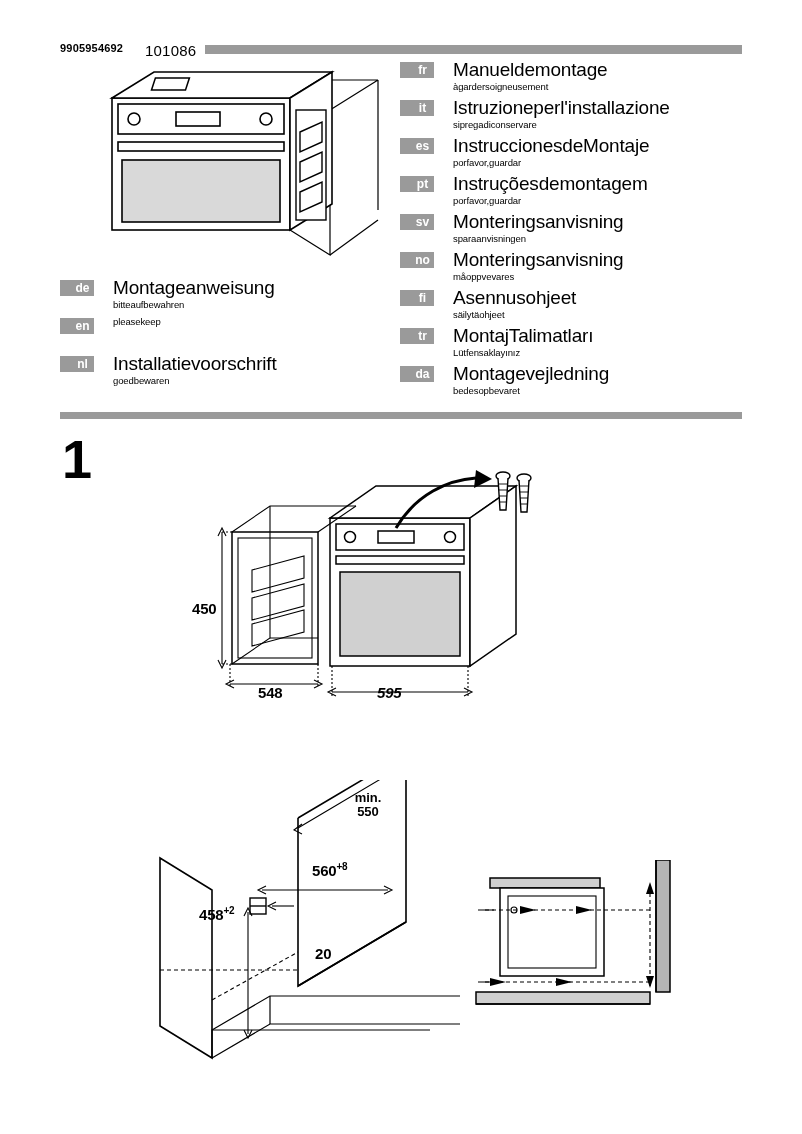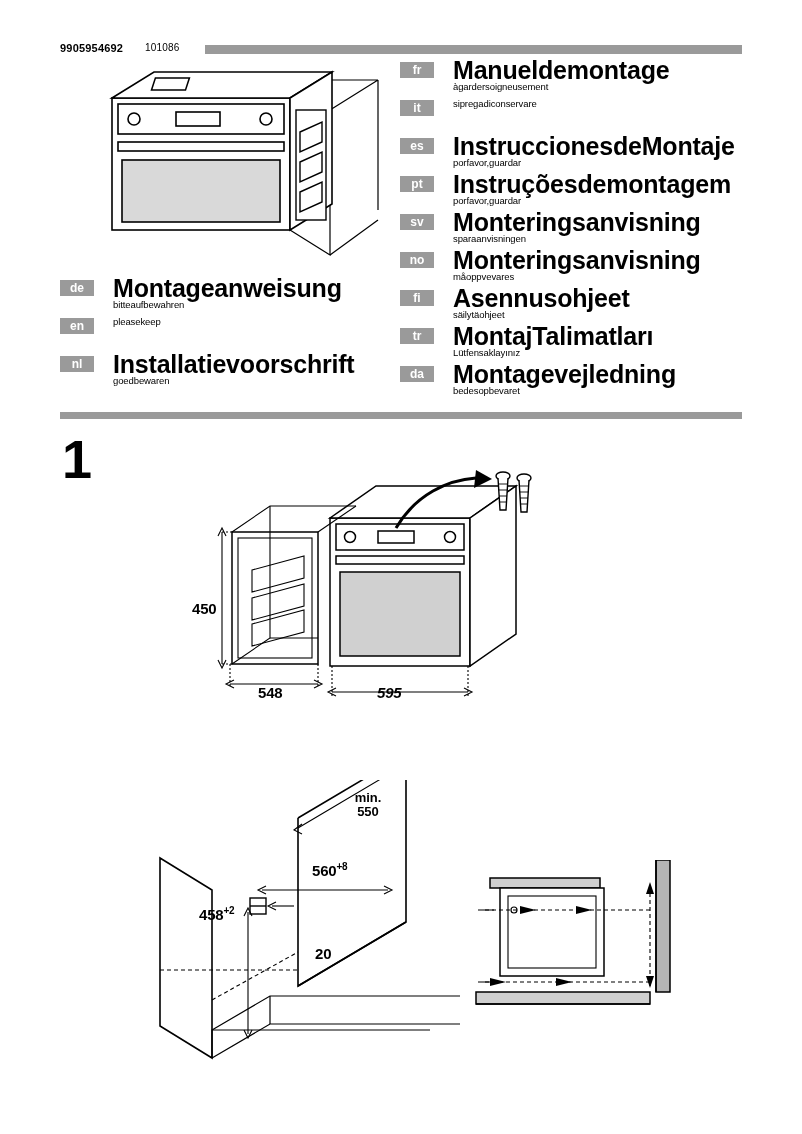--- a/index.html
+++ b/index.html
@@ -26,21 +26,21 @@
     left: 60px;
     top: 42px;
     font-size: 11px;
     font-weight: bold;
     letter-spacing: 0.2px;
   }
   .doc-date {
     position: absolute;
     left: 145px;
     top: 42px;
-    font-size: 10px;
+    font-size: 15px;
     font-weight: normal;
     letter-spacing: 0.2px;
   }
   .header-bar {
     position: absolute;
     left: 205px;
     top: 45px;
     width: 537px;
     height: 9px;
     background: #9a9a9a;
@@ -62,36 +62,37 @@
   }
   .lang-row {
     position: relative;
     margin-bottom: 4px;
     min-height: 34px;
   }
   .lang-tag {
     position: absolute;
     left: 0;
     top: 2px;
-    width: 34px;
+    width: 23px;
     height: 16px;
     background: #9a9a9a;
     color: #ffffff;
     font-size: 12px;
     font-weight: bold;
     text-align: center;
     line-height: 16px;
     letter-spacing: 0px;
+    padding-left: 11px;
   }
   .lang-text {
     margin-left: 53px;
   }
   .lang-title {
-    font-size: 25px;
-    font-weight: bold;
+    font-size: 19px;
+    font-weight: normal;
     line-height: 20px;
     letter-spacing: -0.2px;
     white-space: nowrap;
   }
   .lang-sub {
     font-size: 9.5px;
     line-height: 11px;
     letter-spacing: -0.1px;
     margin-top: 1px;
   }
@@ -212,20 +213,21 @@
     <div class="lang-row">
       <div class="lang-tag">fr</div>
       <div class="lang-text">
         <div class="lang-title">Manueldemontage</div>
         <div class="lang-sub">àgardersoigneusement</div>
       </div>
     </div>
     <div class="lang-row">
       <div class="lang-tag">it</div>
       <div class="lang-text">
+        <div class="lang-title">Istruzioneperl'installazione</div>
         <div class="lang-sub">sipregadiconservare</div>
       </div>
     </div>
     <div class="lang-row">
       <div class="lang-tag">es</div>
       <div class="lang-text">
         <div class="lang-title">InstruccionesdeMontaje</div>
         <div class="lang-sub">porfavor,guardar</div>
       </div>
     </div>

